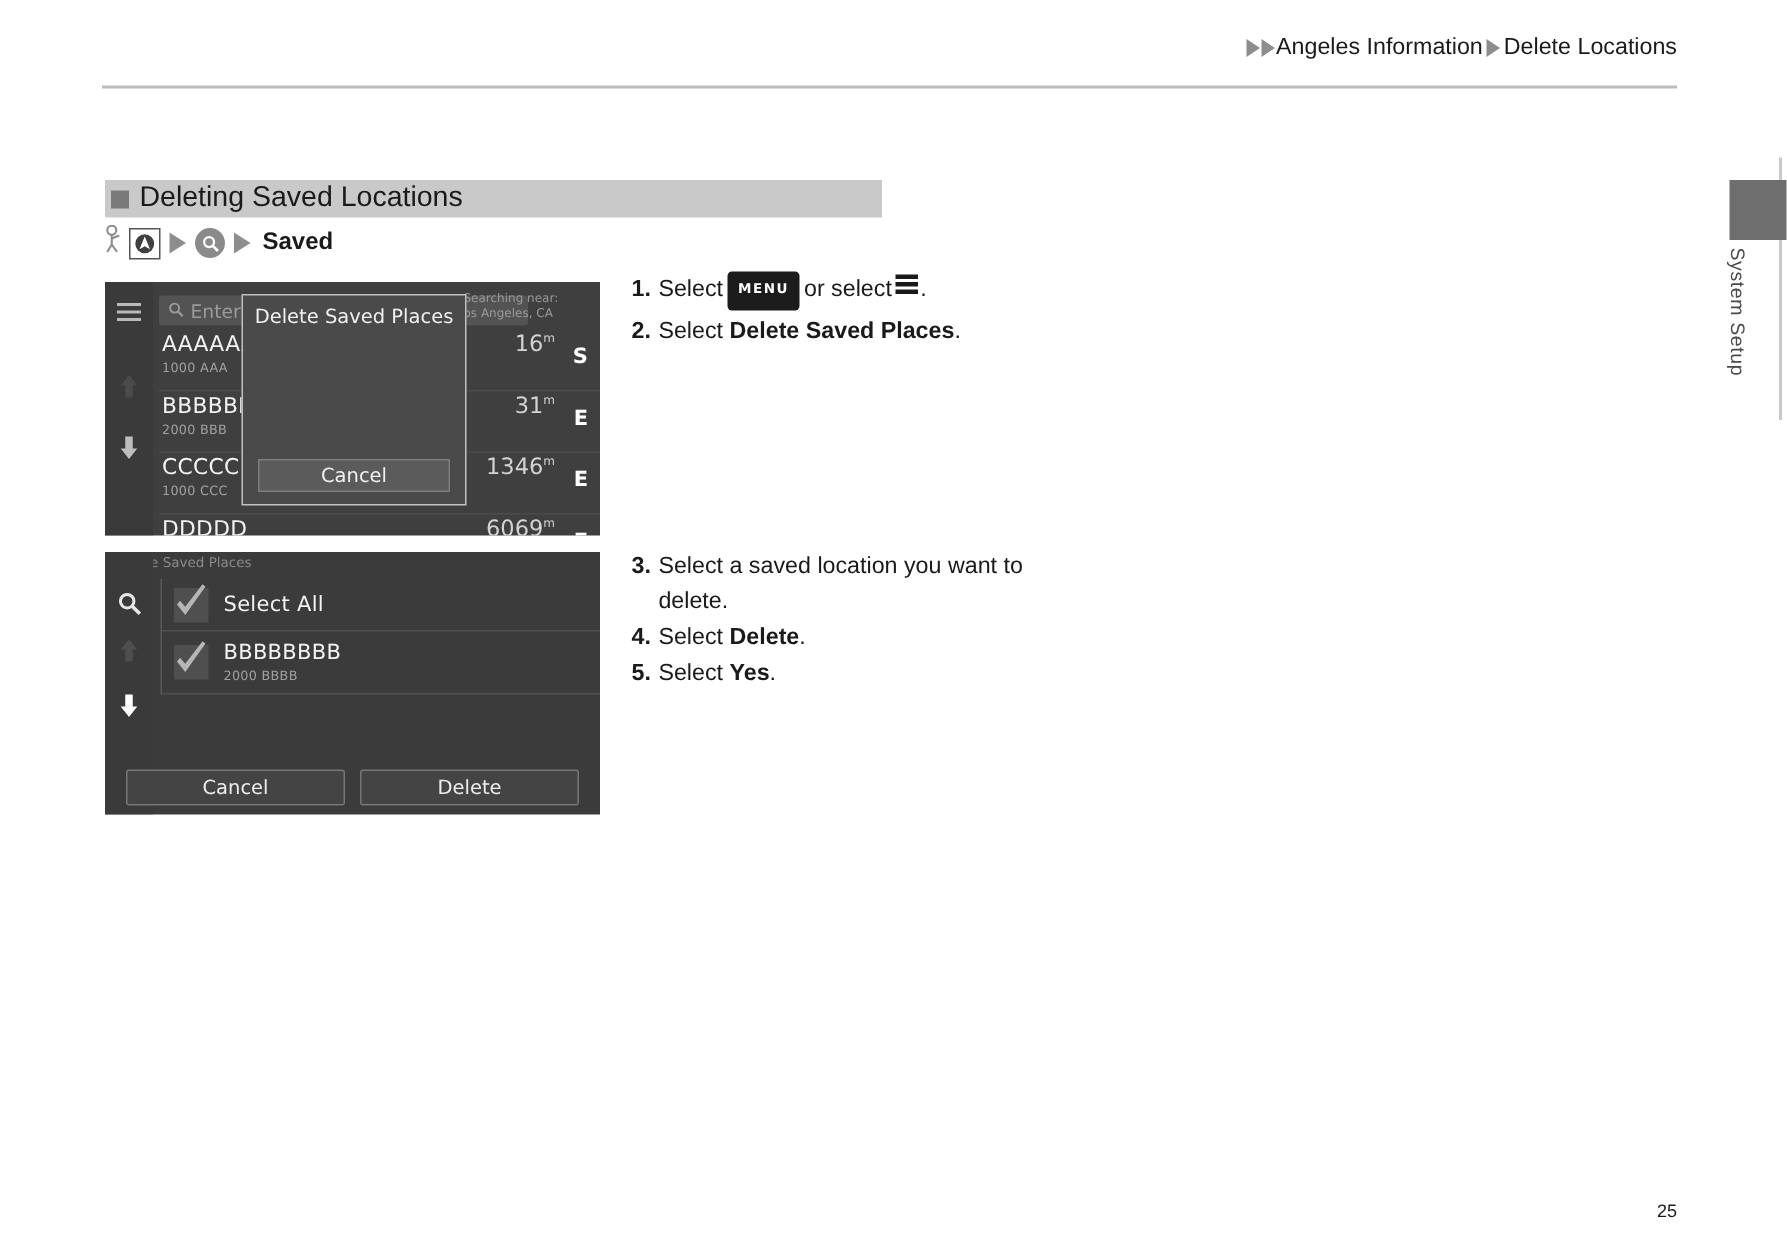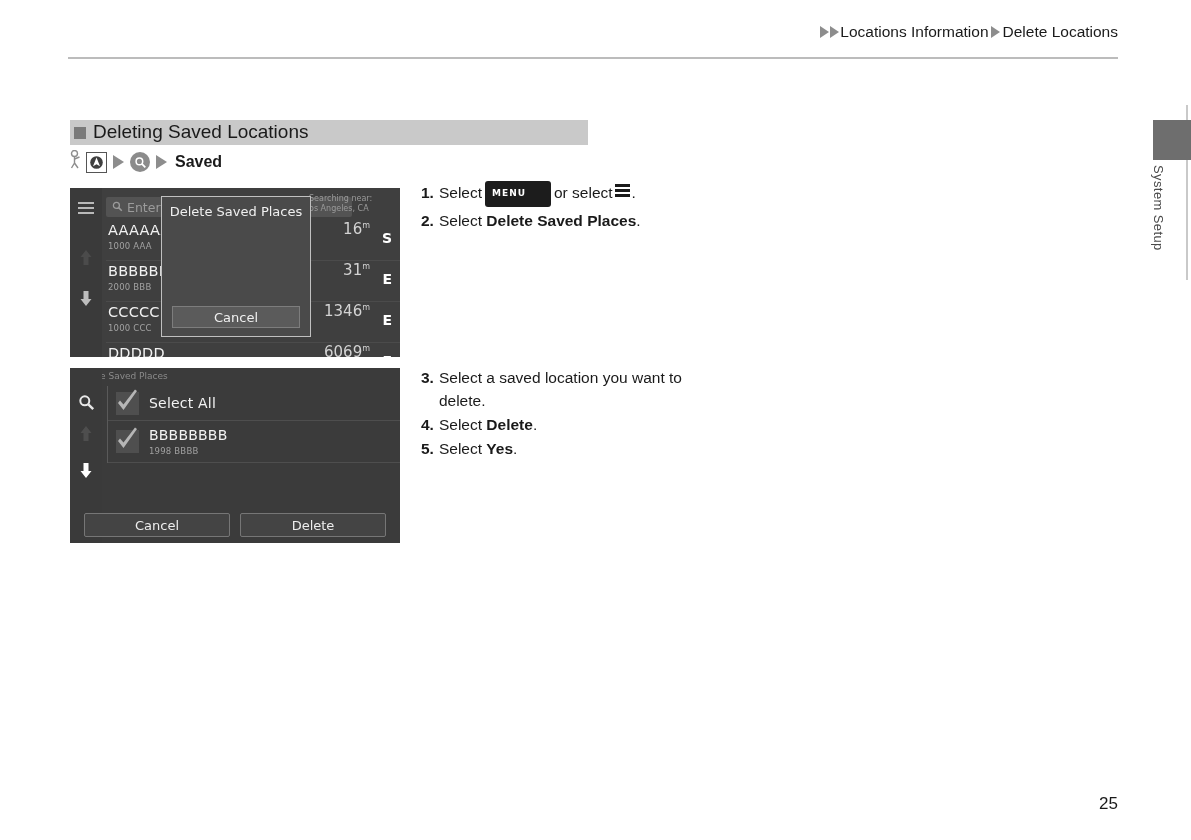--- a/index.html
+++ b/index.html
@@ -386,21 +386,21 @@
     margin-top: 5px;
     flex: 0 0 auto;
   }
   #menu-chip {
     display: inline-block;
     background: #1c1c1c;
     color: #ffffff;
     font-size: 9px;
     font-weight: bold;
     letter-spacing: 1px;
-    padding: 2px 25px 3px 7px;
+    padding: 2px 7px 3px 7px;
     border-radius: 3px;
     position: relative;
     top: -2px;
     margin: 0 3px;
     font-family: "DejaVu Sans", sans-serif;
   }
   .inline-hamburger {
     display: inline-block;
     width: 15px;
     position: relative;
@@ -412,31 +412,31 @@
     height: 3px;
     background: #1a1a1a;
     margin-bottom: 2px;
   }
 
   
   #page-number {
     position: absolute;
     right: 73px;
     bottom: 26px;
-    font-size: 17px;
+    font-size: 12px;
     color: #1a1a1a;
   }
 </style>
 </head>
 <body>
 
 <div id="breadcrumb">
   <span class="bc-arrow"></span>
   <span class="bc-arrow"></span>
-  <span>Locations Information</span>
+  <span>Angeles Information</span>
   <span class="bc-arrow sep"></span>
   <span>Delete Locations</span>
 </div>
 <div id="header-rule"></div>
 
 <div id="side-tab-line"></div>
 <div id="side-tab-block"></div>
 <div id="side-tab-label">System Setup</div>
 
 <div id="section-title-bar">
@@ -571,21 +571,21 @@
       </span>
     </div>
     <div class="row2">
       <span class="checkbox">
         <svg width="27" height="30" viewBox="0 0 27 30">
             <path d="M4 16 L9.5 23 L23 4 L21 2.5 L9.5 17.5 L6 13.5 Z" fill="#b6b6b6"></path>
           </svg>
       </span>
       <span class="txt">
         <span class="name">BBBBBBBB</span>
-        <span class="addr">1998 BBBB</span>
+        <span class="addr">2000 BBBB</span>
       </span>
     </div>
   </div>
 
   <div id="shot2-buttons">
     <div class="btn2">Cancel</div>
     <div class="btn2">Delete</div>
   </div>
 </div>
 

